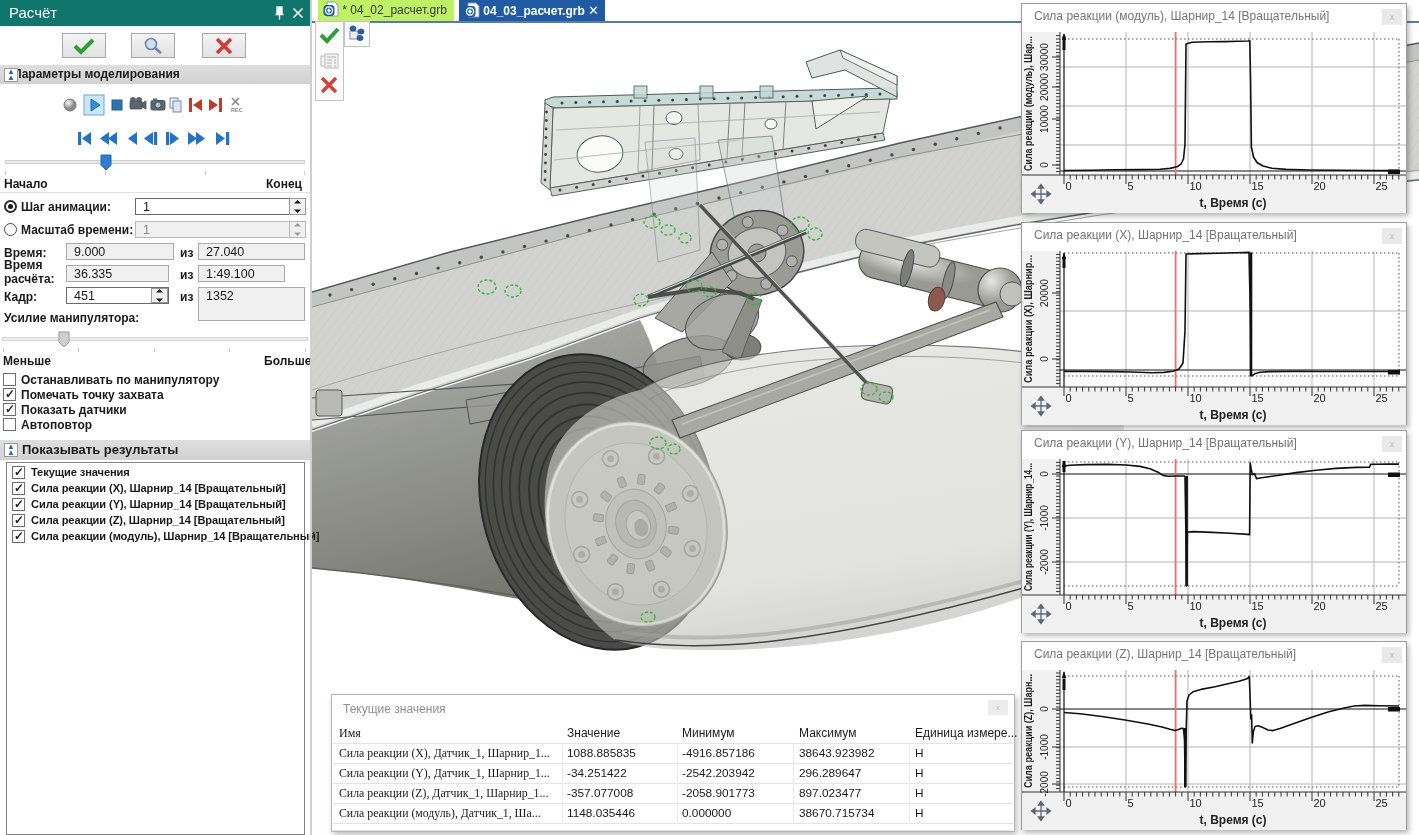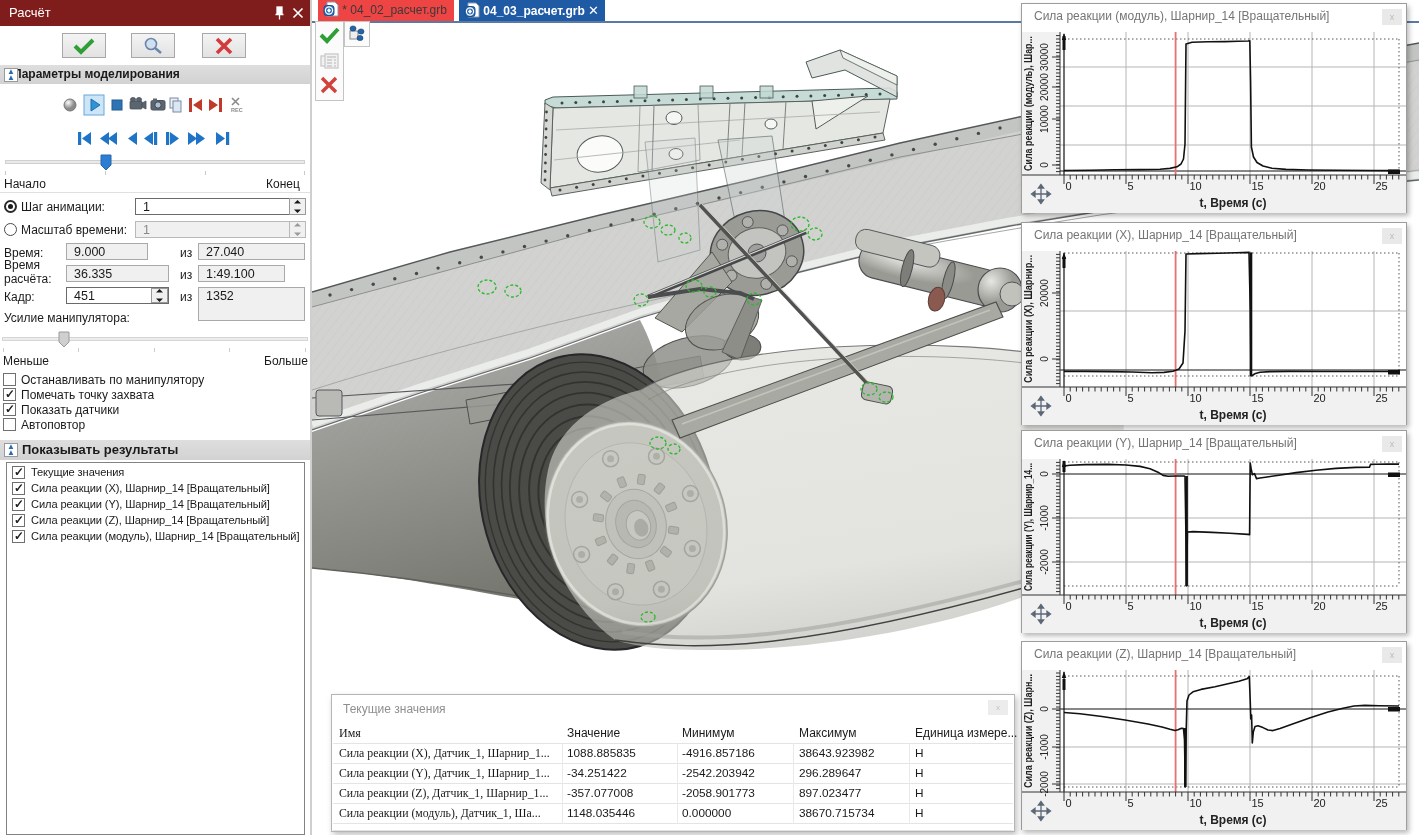--- a/index.html
+++ b/index.html
@@ -1,28 +1,28 @@
 <!DOCTYPE html>
 <html><head><meta charset="utf-8"><style>
 *{margin:0;padding:0;box-sizing:border-box;}
 html,body{width:1419px;height:835px;overflow:hidden;background:#fff;
  font-family:"Liberation Sans",sans-serif;-webkit-font-smoothing:antialiased;}
 #root{position:relative;width:1419px;height:835px;}
 .abs{position:absolute;}
 
 #lp{left:0;top:0;width:310px;height:835px;background:#fff;font-size:12px;color:#1a1a1a;}
-#lp-title{left:0;top:0;width:310px;height:26px;background:#7f1d1d;color:#fff;
- font-size:13px;line-height:26px;padding-left:9px;}
+#lp-title{left:0;top:0;width:310px;height:26px;background:#0f766e;color:#fff;
+ font-size:15px;line-height:26px;padding-left:9px;}
 .tbtn{top:33px;width:44px;height:25px;background:linear-gradient(#f4f4f4,#e2e2e2);
  border:1px solid #a8a8a8;text-align:center;}
 .sechead{left:0;width:310px;height:19px;background:linear-gradient(#dedede,#d2d2d2);
  font-weight:bold;font-size:12px;line-height:19px;}
 .sechead .chev{position:absolute;left:4px;top:2.5px;width:14px;height:14px;background:#fff;
  border:1px solid #9a9a9a;color:#2a6ab0;font-size:8px;text-align:center;line-height:6px;}
-.lbl{white-space:nowrap;}
+.lbl{white-space:nowrap;font-weight:bold;}
 .inp{border:1px solid #6a6a6a;background:#fff;font-size:12.5px;line-height:15px;padding:1px 0 0 7px;}
 .inp.ro{background:#f0f0f0;border:1px solid #a9a9a9;}
 .inp.dis{background:#f0f0f0;border:1px solid #b9b9b9;color:#8a8a8a;}
 .cb{width:13px;height:13px;border:1px solid #707070;background:#fff;position:absolute;}
 .ck{position:absolute;left:1px;top:-2px;color:#222;font-size:12px;font-weight:bold;}
 .radio{width:13px;height:13px;border-radius:50%;border:1px solid #4a4a4a;background:#fff;position:absolute;}
 
 #tabbar{left:312px;top:0;width:1107px;height:21px;background:#fff;}
 #tabline{left:312px;top:21px;width:1107px;height:2px;background:#5a7aa6;}
 .tab{top:0;height:21px;font-size:12px;line-height:21px;}
@@ -290,21 +290,21 @@
       <ellipse cx="869" cy="389" rx="8" ry="6" fill="none" stroke="#2eb82e" stroke-width="1.3" stroke-dasharray="3,2"></ellipse>
       <ellipse cx="886" cy="397" rx="7" ry="5" fill="none" stroke="#2eb82e" stroke-width="1.3" stroke-dasharray="3,2"></ellipse>
       <ellipse cx="658" cy="443" rx="8" ry="6" fill="none" stroke="#2eb82e" stroke-width="1.3" stroke-dasharray="3,2"></ellipse>
       <ellipse cx="674" cy="449" rx="6" ry="5" fill="none" stroke="#2eb82e" stroke-width="1.3" stroke-dasharray="3,2"></ellipse>
       <ellipse cx="487" cy="287" rx="9" ry="7" fill="none" stroke="#2eb82e" stroke-width="1.3" stroke-dasharray="3,2"></ellipse>
       <ellipse cx="513" cy="291" rx="8" ry="6" fill="none" stroke="#2eb82e" stroke-width="1.3" stroke-dasharray="3,2"></ellipse>
       <ellipse cx="648" cy="617" rx="7" ry="5" fill="none" stroke="#2eb82e" stroke-width="1.3" stroke-dasharray="3,2"></ellipse>
     </svg>
     <div id="tabbar" class="abs"></div>
     <div id="tabline" class="abs"></div>
-    <div class="tab abs" style="left:318px;width:136px;color:#3a3a3a;background:#ef4444"><span style="margin-left:5px"><svg width="16" height="16" viewBox="0 0 16 16" style="vertical-align:-3px">
+    <div class="tab abs" style="left:318px;width:136px;color:#3a3a3a;background:#bef264"><span style="margin-left:5px"><svg width="16" height="16" viewBox="0 0 16 16" style="vertical-align:-3px">
           <path d="M4 1 h8 l3 3 v11 h-11z" fill="#fff" stroke="#8a9ab0"></path>
           <rect x="1" y="4.5" width="10" height="10" rx="2.5" fill="#2d6db5" stroke="#1c4f8a"></rect>
           <circle cx="6" cy="9.5" r="3.6" fill="none" stroke="#fff" stroke-width="1.2"></circle>
           <path d="M6 7.2 l2 2.3 -2 2.3 -2 -2.3z" fill="#fff"></path>
         </svg></span> * 04_02_расчет.grb</div>
     <div class="tab abs" style="left:459px;width:146px;color:#fff;background:#1f5ba4;font-weight:bold"><span style="margin-left:5px"><svg width="16" height="16" viewBox="0 0 16 16" style="vertical-align:-3px">
           <path d="M4 1 h8 l3 3 v11 h-11z" fill="#fff" stroke="#8a9ab0"></path>
           <rect x="1" y="4.5" width="10" height="10" rx="2.5" fill="#2d6db5" stroke="#1c4f8a"></rect>
           <circle cx="6" cy="9.5" r="3.6" fill="none" stroke="#fff" stroke-width="1.2"></circle>
           <path d="M6 7.2 l2 2.3 -2 2.3 -2 -2.3z" fill="#fff"></path>
@@ -420,21 +420,21 @@
       <div class="abs" style="left:289px;top:198px;width:17px;height:17px;background:#f0f0f0;border:1px solid #999"><svg width="15" height="15" viewBox="0 0 15 15">
           <path d="M4 4.5 L7.5 1.0 L11 4.5z M4 10.5 L7.5 14.0 L11 10.5z" fill="#1a1a1a"></path>
         </svg></div>
       <div class="radio abs" style="left:4px;top:223px"></div>
       <div class="abs lbl" style="left:21px;top:223px">Масштаб времени:</div>
       <div class="inp dis abs" style="left:135px;top:221px;width:155px;height:17px">1</div>
       <div class="abs" style="left:289px;top:221px;width:17px;height:17px;background:#f0f0f0;border:1px solid #b9b9b9"><svg width="15" height="15" viewBox="0 0 15 15">
           <path d="M4 4.5 L7.5 1.0 L11 4.5z M4 10.5 L7.5 14.0 L11 10.5z" fill="#9a9a9a"></path>
         </svg></div>
       <div class="abs lbl" style="left:4px;top:246px">Время:</div>
-      <div class="inp ro abs" style="left:66px;top:243px;width:82px;height:17px">9.000</div>
+      <div class="inp ro abs" style="left:66px;top:243px;width:108px;height:17px">9.000</div>
       <div class="abs lbl" style="left:180px;top:246px">из</div>
       <div class="inp ro abs" style="left:198px;top:243px;width:107px;height:17px">27.040</div>
       <div class="abs lbl" style="left:4px;top:258px">Время<br>расчёта:</div>
       <div class="inp ro abs" style="left:66px;top:265px;width:103px;height:17px">36.335</div>
       <div class="abs lbl" style="left:180px;top:268px">из</div>
       <div class="inp ro abs" style="left:198px;top:265px;width:87px;height:17px">1:49.100</div>
       <div class="abs lbl" style="left:4px;top:290px">Кадр:</div>
       <div class="inp abs" style="left:66px;top:287px;width:103px;height:17px">451</div>
       <div class="abs" style="left:151px;top:288px;width:17px;height:15px;background:#f0f0f0;border:1px solid #999"><svg width="15" height="13" viewBox="0 0 15 13">
           <path d="M4 3.5 L7.5 0.0 L11 3.5z M4 9.5 L7.5 13.0 L11 9.5z" fill="#1a1a1a"></path>

